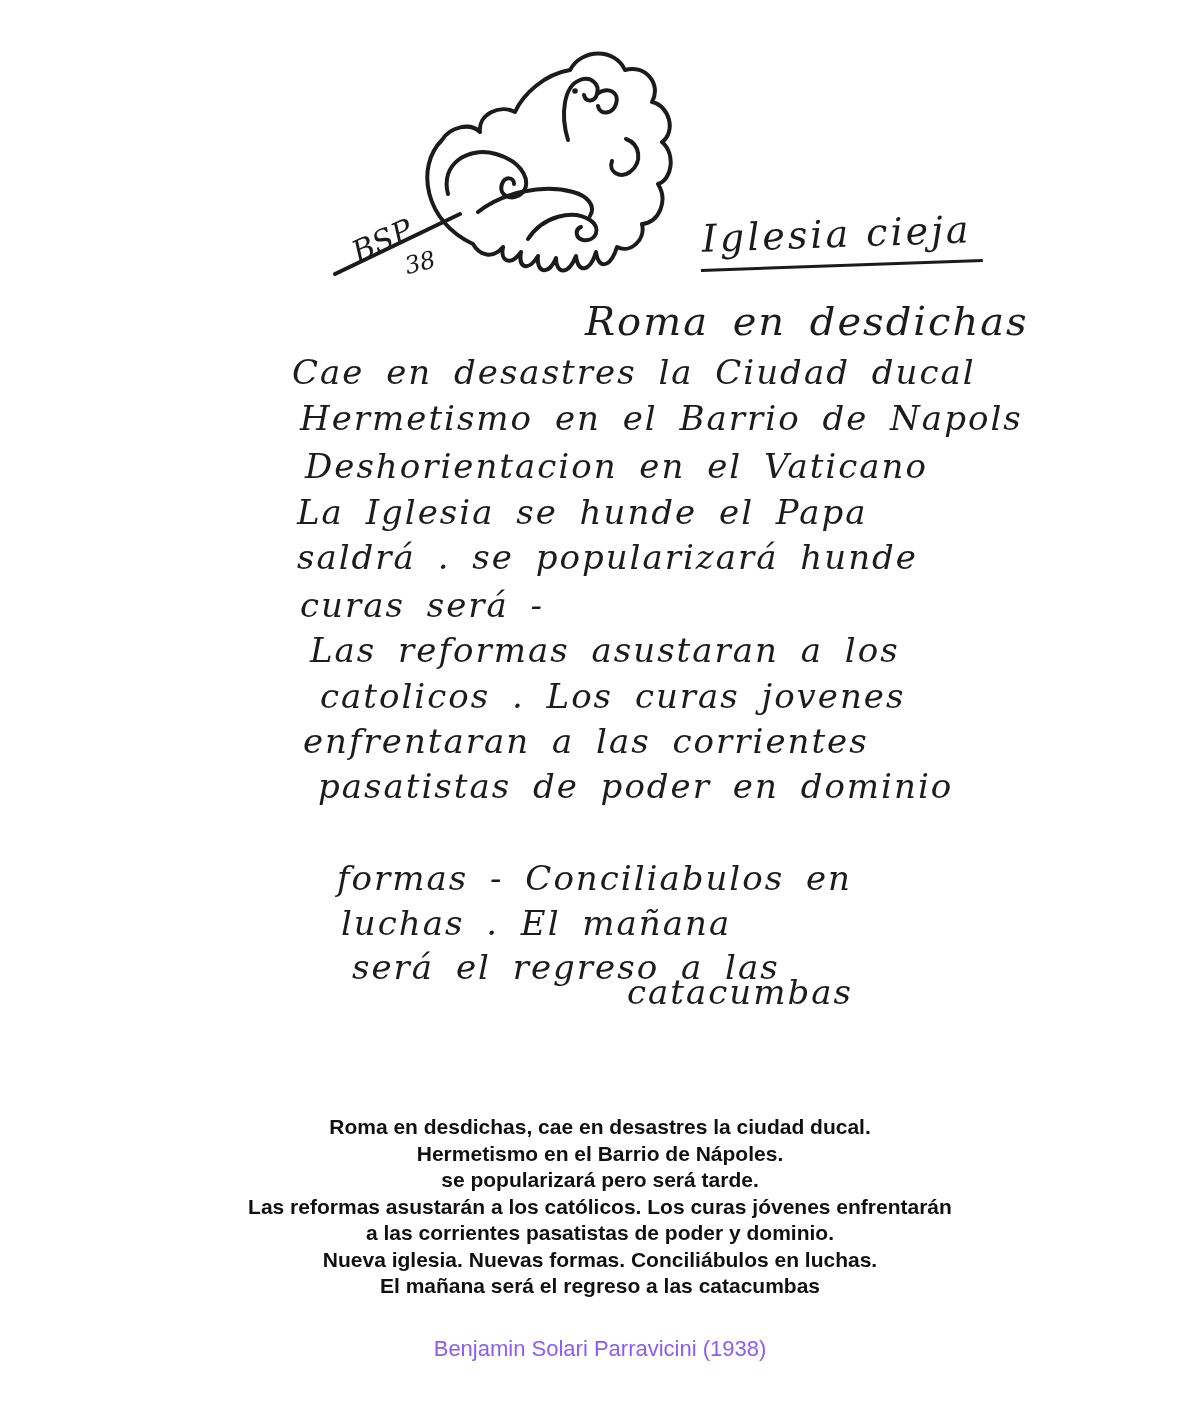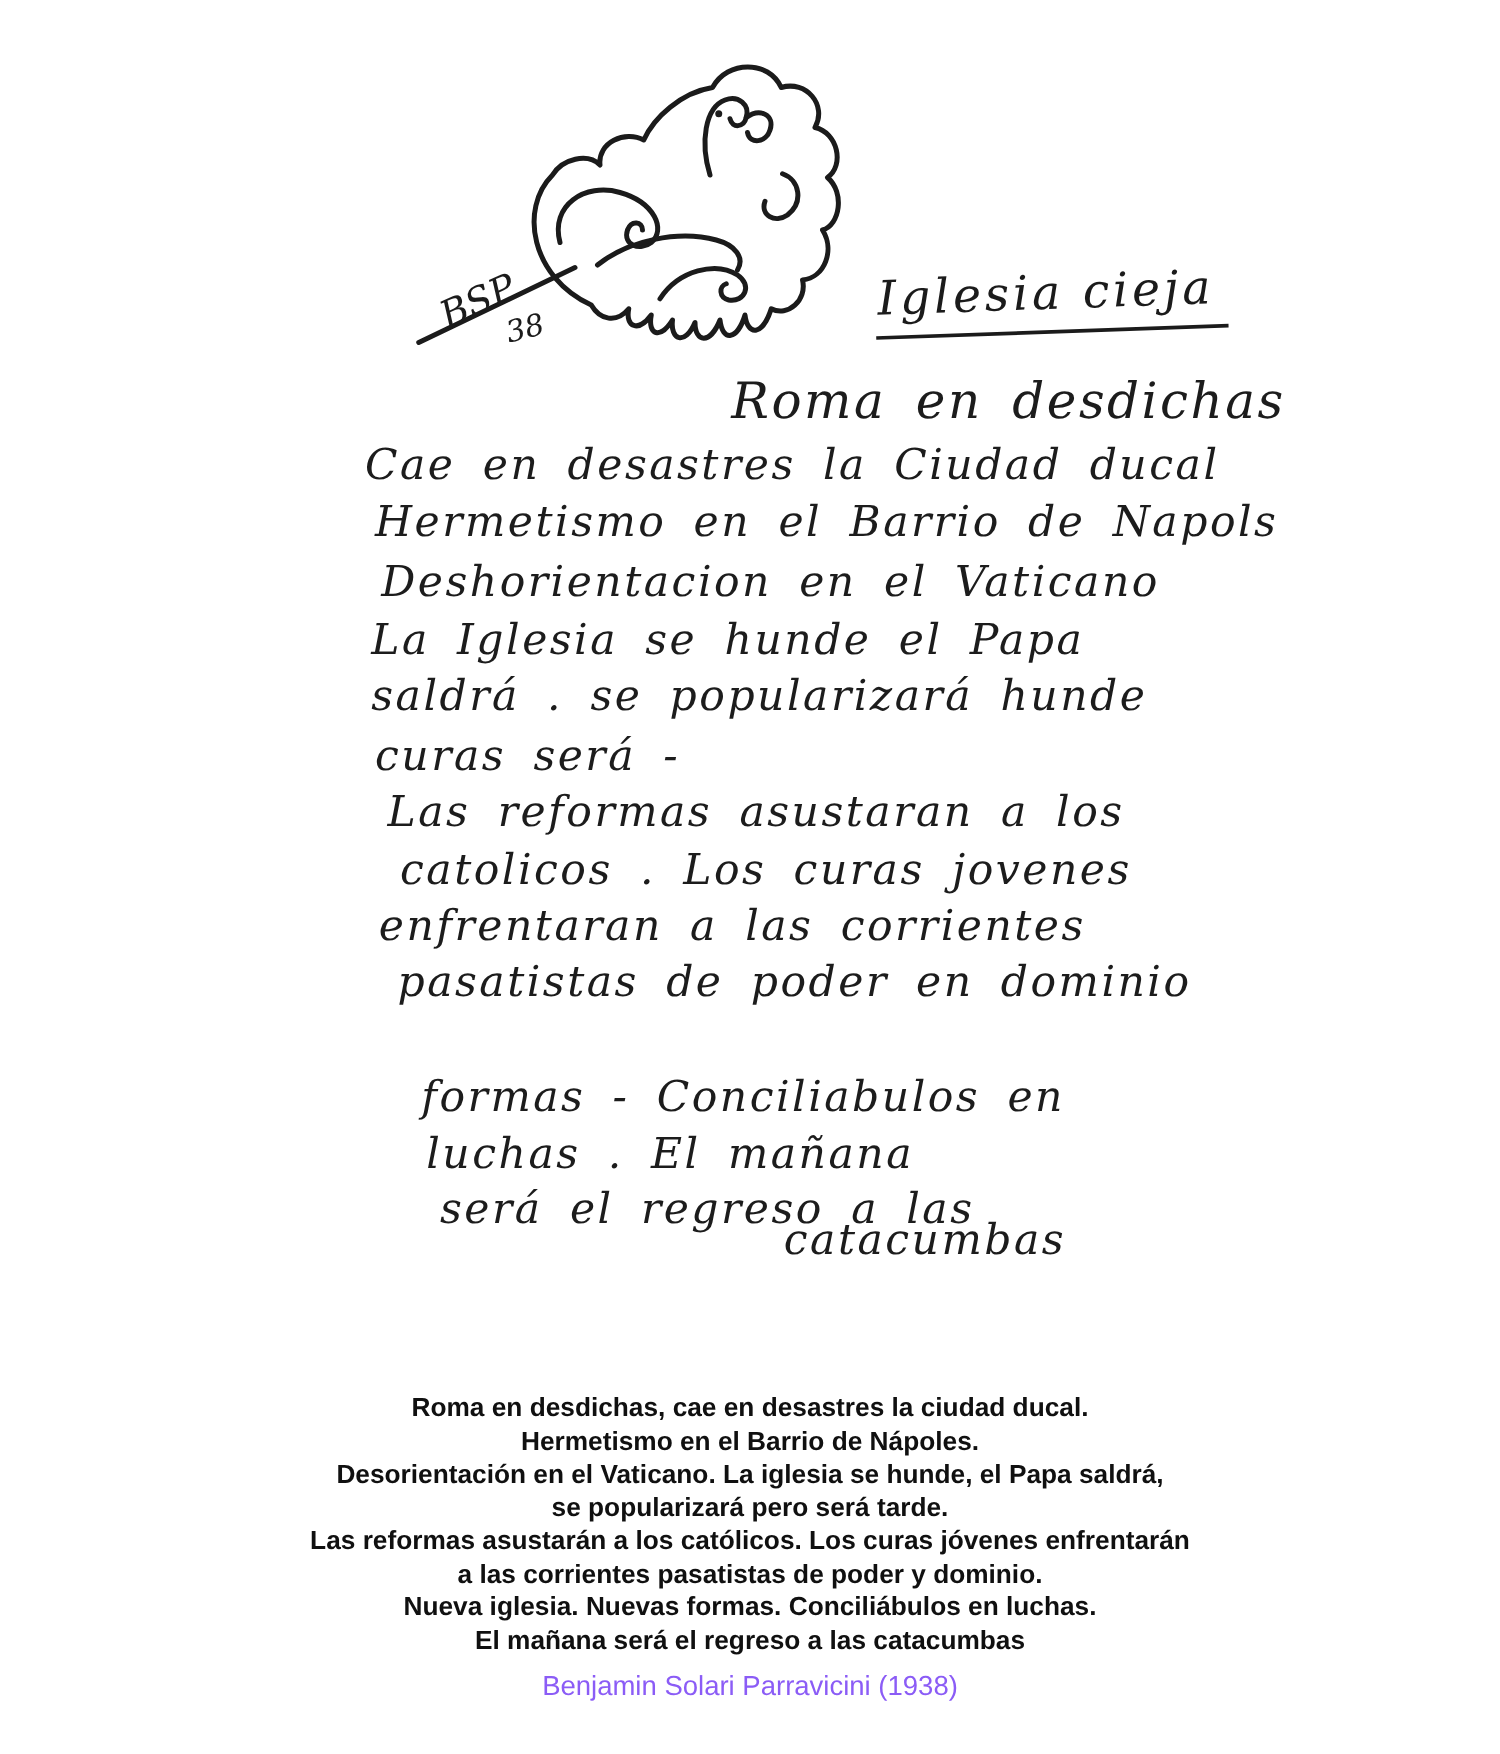--- a/index.html
+++ b/index.html
@@ -142,21 +142,20 @@
   <div class="ms-line" style="left:303px; top:721px;">enfrentaran a las corrientes</div>
   <div class="ms-line" style="left:318px; top:766px;">pasatistas de poder en dominio</div>
   <div class="ms-line" style="left:337px; top:858px;">formas - Conciliabulos en</div>
   <div class="ms-line" style="left:341px; top:903px;">luchas . El mañana</div>
   <div class="ms-line" style="left:334px; top:947px;margin-left:18px;">será el regreso a las</div>
   <div class="ms-line" style="left:627px; top:972px;">catacumbas</div>
 
   <div class="transcription">
     <div>Roma en desdichas, cae en desastres la ciudad ducal.</div>
     <div>Hermetismo en el Barrio de Nápoles.</div>
-    <div>Desorientación en el Vaticano. La iglesia se hunde, el Papa saldrá,</div>
     <div>se popularizará pero será tarde.</div>
     <div>Las reformas asustarán a los católicos. Los curas jóvenes enfrentarán</div>
     <div>a las corrientes pasatistas de poder y dominio.</div>
     <div>Nueva iglesia. Nuevas formas. Conciliábulos en luchas.</div>
     <div>El mañana será el regreso a las catacumbas</div>
   </div>
 
   <div class="attribution">Benjamin Solari Parravicini (1938)</div>
 
 </div>

